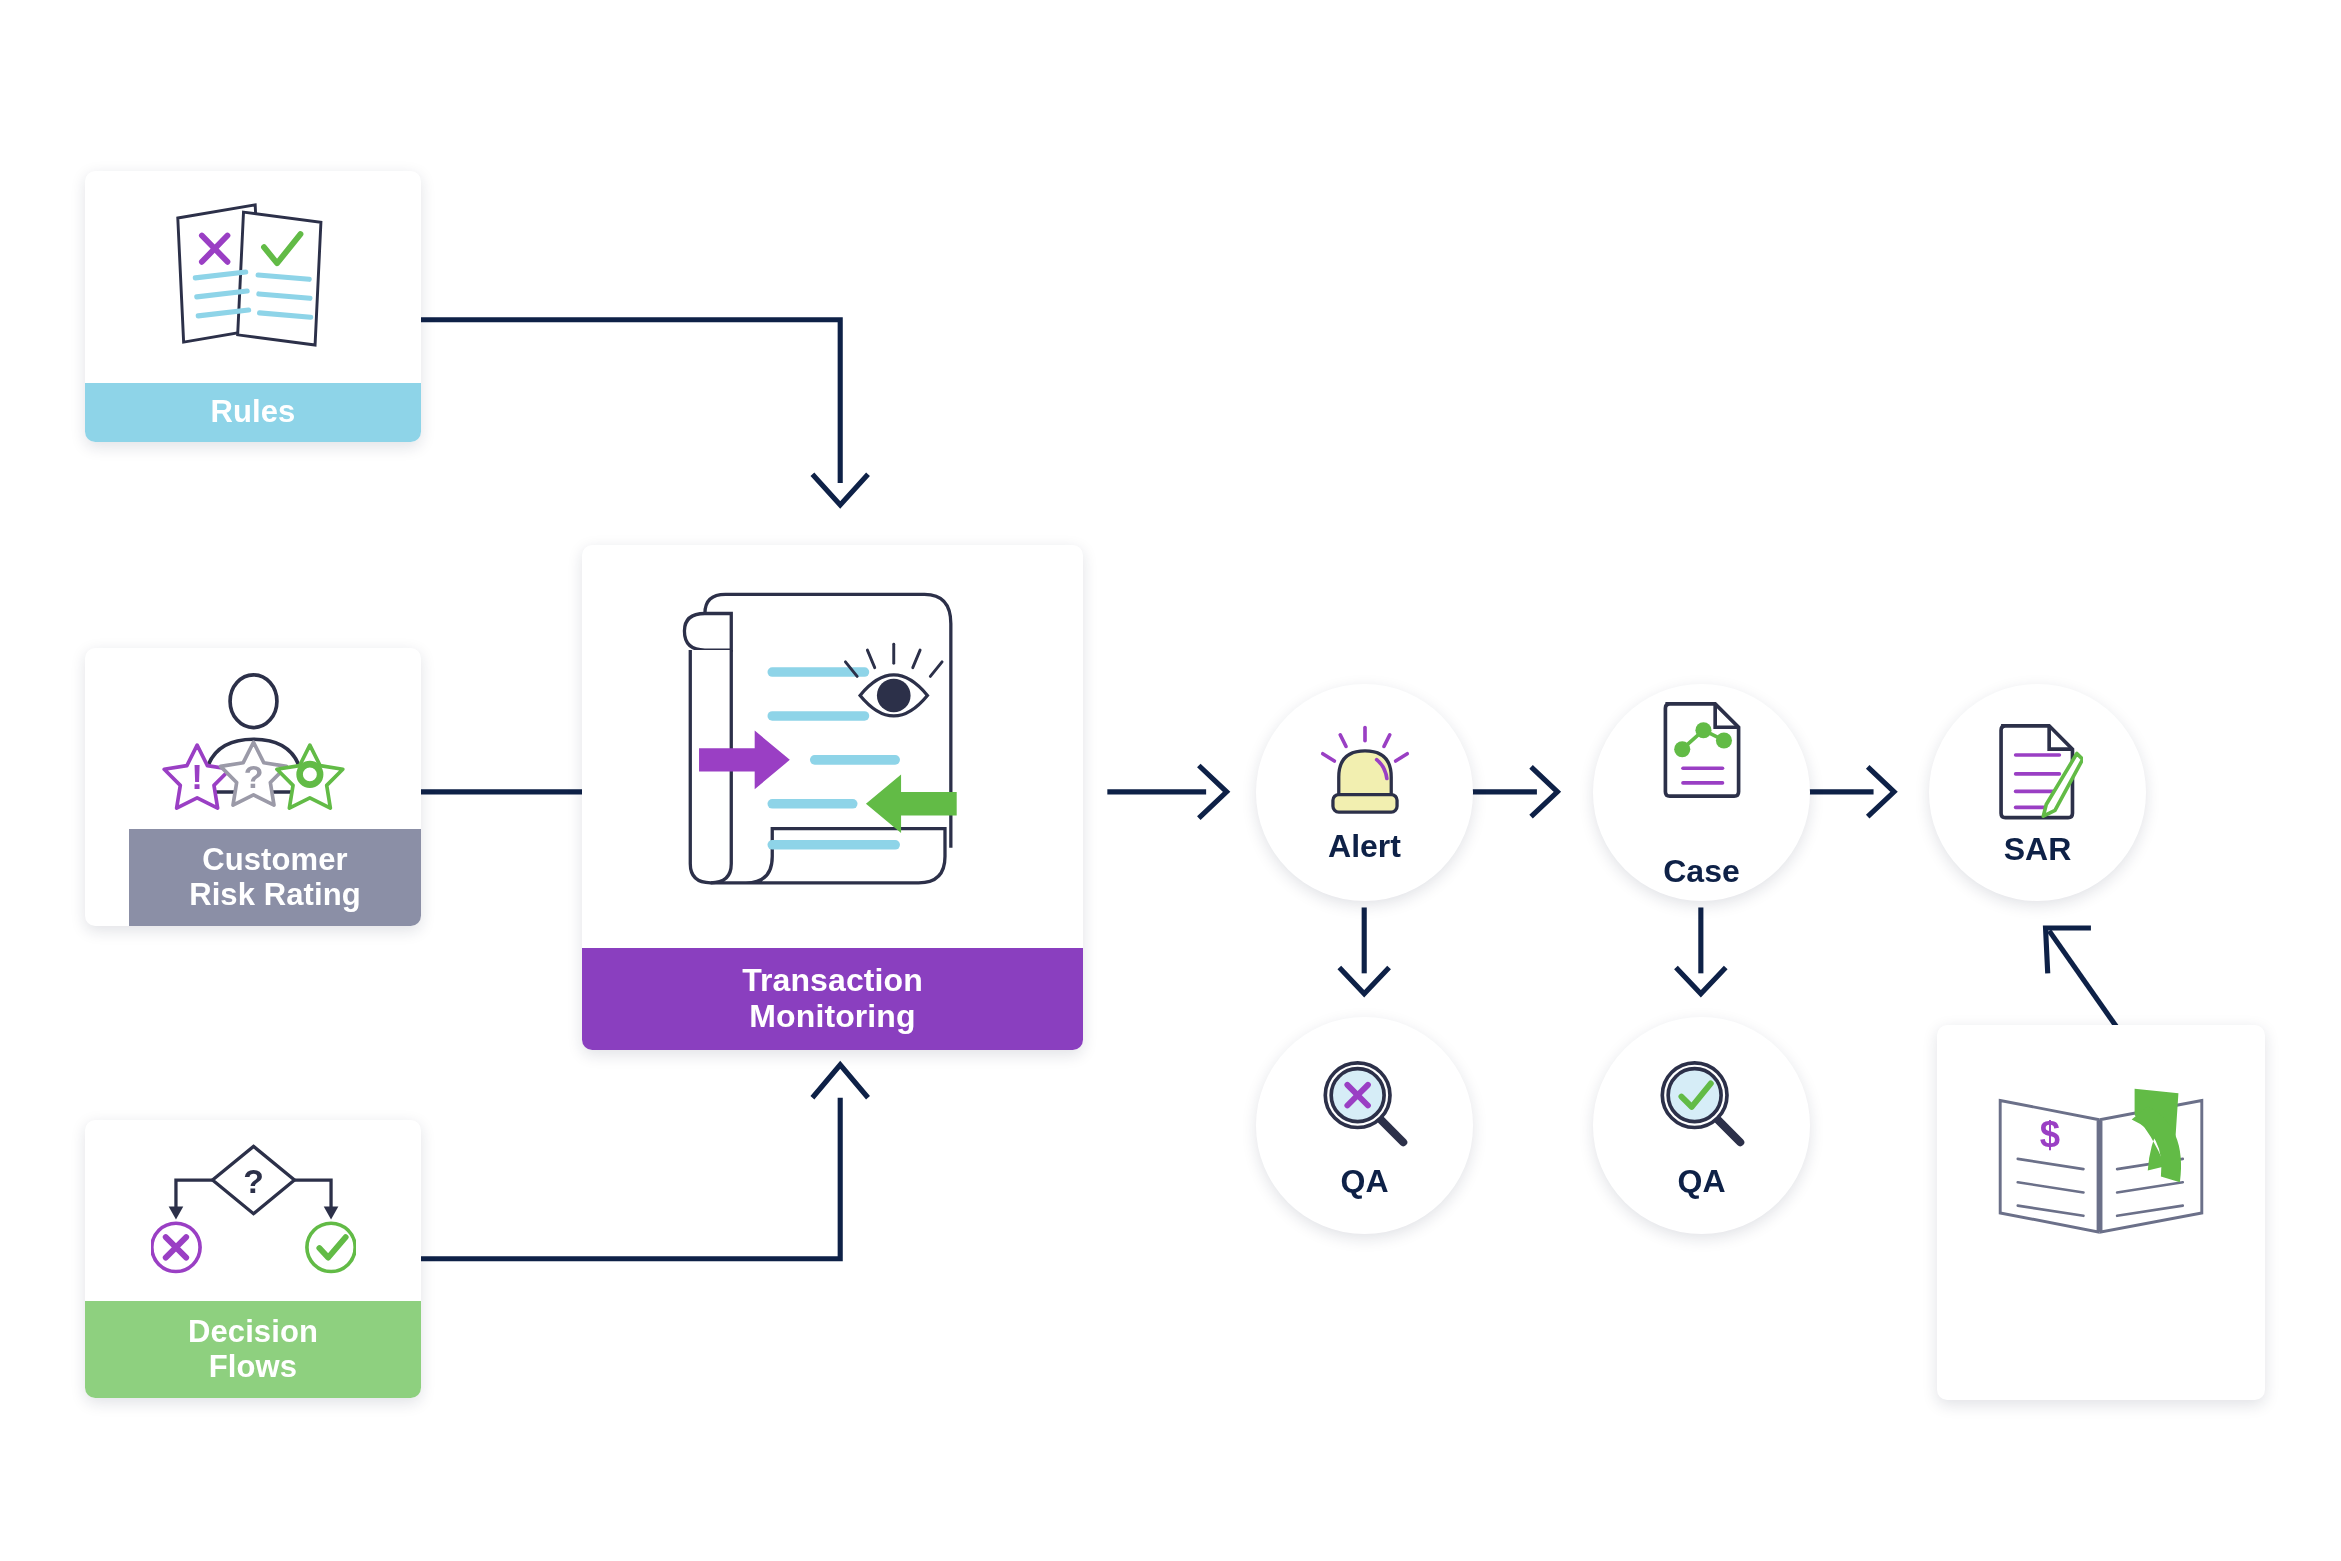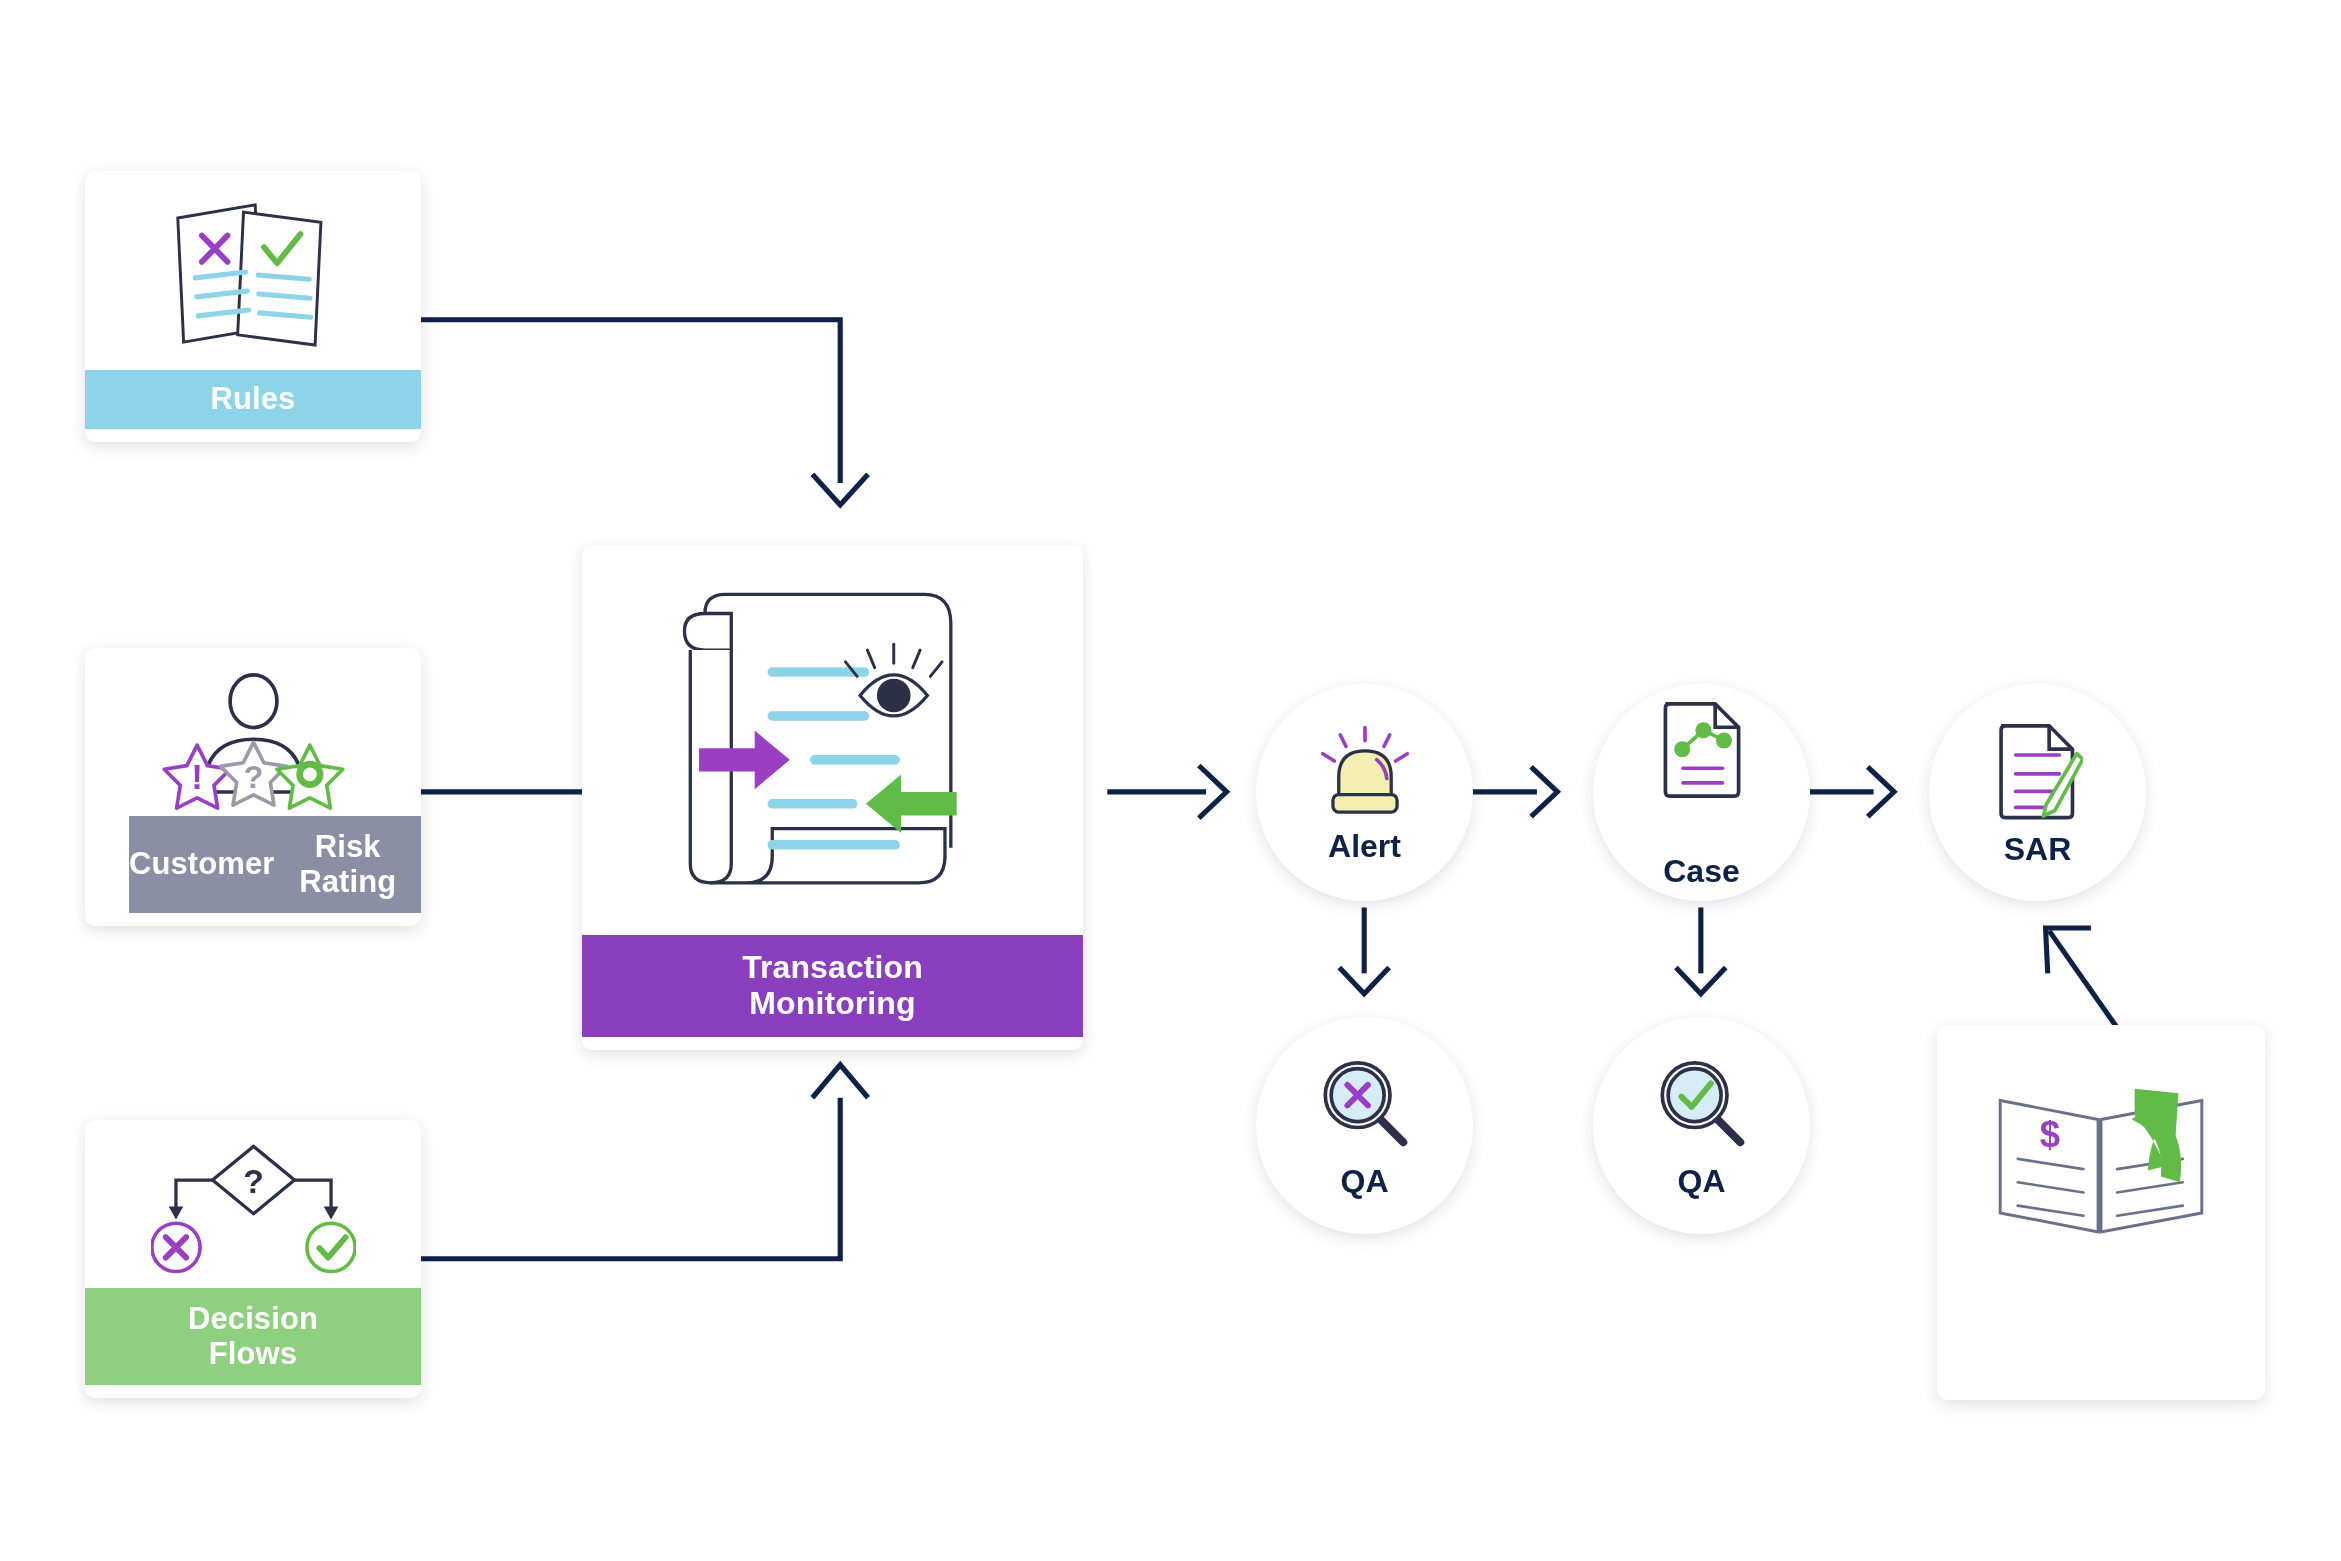--- a/index.html
+++ b/index.html
@@ -2,21 +2,21 @@
 <html style="font-size:11.7px"><head>
 <meta charset="utf-8">
 <style>
   html,body{margin:0;padding:0;background:#ffffff;}
   body{width:2342px;height:1561px;font-family:"Liberation Sans",sans-serif;overflow:hidden;}
   #stage{position:relative;width:2342px;height:1561px;background:#fff;}
 
   .card{position:absolute;background:#fff;border-radius:10.2px;
         box-shadow:0 4.4px 14.6px rgba(20,30,60,.13);overflow:hidden;}
   .card .art{position:absolute;left:0;top:0;right:0;display:flex;align-items:center;justify-content:center;}
-  .card .bar{position:absolute;left:0;right:0;bottom:13px;display:flex;align-items:center;
+  .card .bar{position:absolute;left:0;right:0;bottom:0;display:flex;align-items:center;
              justify-content:center;text-align:center;color:#fff;font-weight:700;letter-spacing:0.1px;}
   .bar span{display:block;line-height:1.12;}
 
   .node{position:absolute;background:#fff;border-radius:50%;
         box-shadow:0 4.4px 14.6px rgba(20,30,60,.13);display:flex;flex-direction:column;
         align-items:center;justify-content:center;}
   .node .nart{display:flex;align-items:center;justify-content:center;}
   .node .nlbl{color:#0e2147;font-weight:700;line-height:1;}
 
   svg.conn{position:absolute;left:0;top:0;width:2342px;height:1561px;pointer-events:none;}
@@ -115,21 +115,21 @@
         <g fill="#fff" stroke-width="5" stroke-linejoin="round">
           <polygon points="48,112 62,140 93,145 71,167 76,198 48,184 20,198 25,167 3,145 34,140" stroke="#9a3fc4"></polygon>
           <polygon points="125,108 139,136 170,141 148,163 153,194 125,180 97,194 102,163 80,141 111,136" stroke="#9b9aa8"></polygon>
           <polygon points="202,112 216,140 247,145 225,167 230,198 202,184 174,198 179,167 157,145 188,140" stroke="#62bb46"></polygon>
         </g>
         <text x="48" y="172" font-family="Liberation Sans, sans-serif" font-size="48" font-weight="700" fill="#9a3fc4" text-anchor="middle">!</text>
         <text x="125" y="170" font-family="Liberation Sans, sans-serif" font-size="44" font-weight="700" fill="#9b9aa8" text-anchor="middle">?</text>
         <circle cx="202" cy="152" r="14" fill="none" stroke="#62bb46" stroke-width="9"></circle>
       </svg>
     </div>
-    <div class="bar" style="height:97px;background:#8b8fa6;font-size:31px;flex-direction:row;margin-left:44px;">
+    <div class="bar" style="height:97px;background:#8b8fa6;font-size:31px;flex-direction:column;margin-left:44px;">
       <span>Customer</span>
       <span>Risk Rating</span>
     </div>
   </div>
 
   <div class="card" style="left:85px;top:1120px;width:336px;height:278px;">
     <div class="art" style="height:182px;">
       <svg width="205" height="139" viewBox="0 0 280 190">
         <g fill="#fff" stroke="#2c3049" stroke-width="4.5">
           <polygon points="140,6 196,52 140,98 84,52"></polygon>

